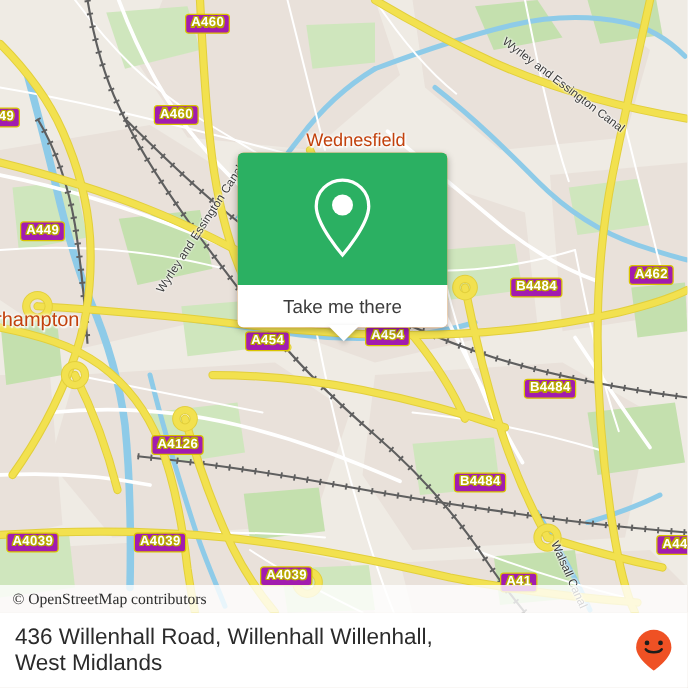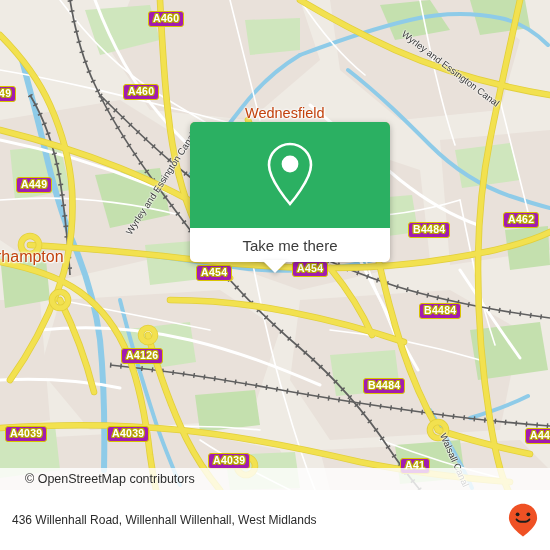--- a/index.html
+++ b/index.html
@@ -57,21 +57,21 @@
     font-size: 9.5px;
     white-space: nowrap;
     text-shadow: 0 0 2px #fff, 0 0 2px #fff, 0 0 2px #fff;
     transform-origin: left center;
   }
 
   
   .callout {
     position: absolute;
     left: 190px; top: 122px;
-    width: 200px; height: 140px;
+    width: 168px; height: 140px;
     border-radius: 5px;
     overflow: hidden;
     box-shadow: 0 2px 6px rgba(0,0,0,0.28);
     background: #fdba74;
   }
   .callout-green {
     height: 106px;
     background: #2bb062;
     display: flex;
     align-items: center;
@@ -103,38 +103,39 @@
     position: absolute;
     left: 0; top: 468px;
     width: 550px; height: 22px;
     background: rgba(255,255,255,0.80);
     display: flex;
     align-items: center;
   }
   .attribution-text {
     color: #2d2d2d;
     font-size: 12.5px;
-    padding-left: 25px;
+    padding-left: 10px;
     white-space: nowrap;
+    font-family: Liberation Serif, serif;
   }
 
   
   .footer {
     position: absolute;
     left: 0; top: 490px;
     width: 550px; height: 60px;
     background: rgba(255,255,255,0.93);
     display: flex;
     align-items: center;
     justify-content: space-between;
     padding: 0 12px 0 12px;
   }
   .footer-address {
     color: #2b2b2b;
-    font-size: 12px;
+    font-size: 18px;
     line-height: 21px;
     max-width: 345px;
   }
   .brand {
     display: flex;
     align-items: center;
     gap: 3px;
   }
   .brand-mark { width: 30px; height: 34px; flex: 0 0 auto; }
   .brand-text {

